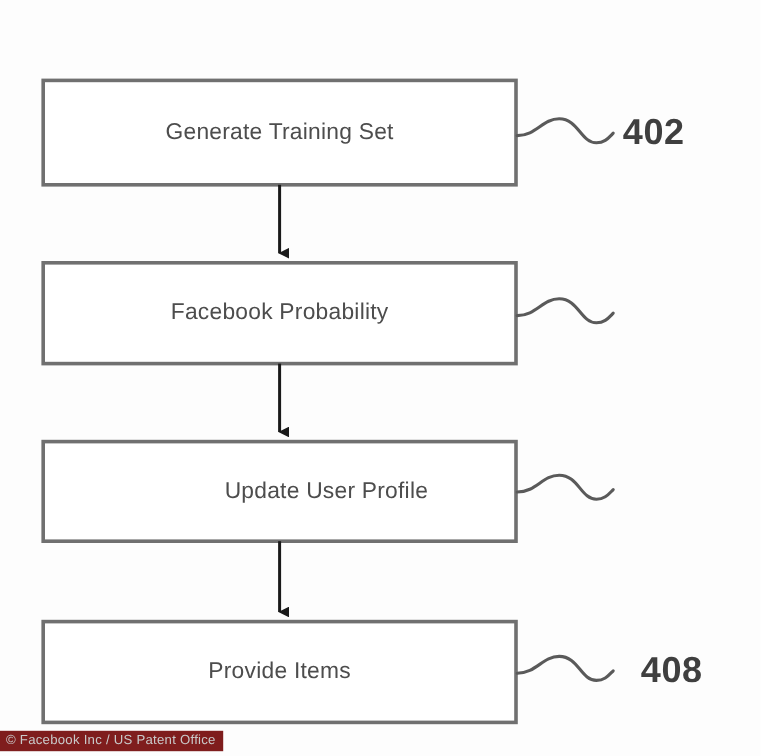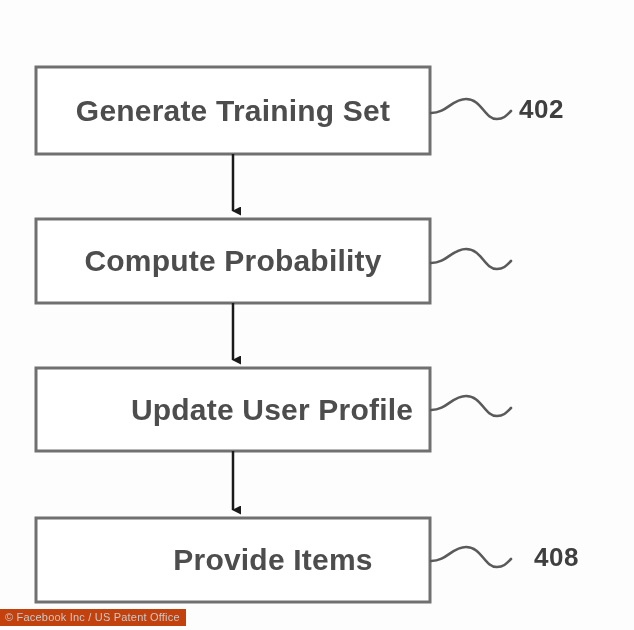--- a/index.html
+++ b/index.html
@@ -24,42 +24,42 @@
     width: 634px;
     height: 630px;
   }
   .flow-box-label {
     position: absolute;
     display: flex;
     align-items: center;
     justify-content: center;
     color: #4d4d4d;
     font-family: "Liberation Sans", sans-serif;
-    font-size: 30px;
-    font-weight: 700;
+    font-size: 19px;
+    font-weight: 400;
     letter-spacing: 0.2px;
     white-space: nowrap;
     user-select: none;
   }
   .ref-numeral {
     position: absolute;
     color: #3f3f3f;
     font-family: "Liberation Sans", sans-serif;
-    font-size: 26px;
+    font-size: 30px;
     font-weight: 700;
     letter-spacing: 0.5px;
     white-space: nowrap;
     user-select: none;
   }
   #watermark {
     position: absolute;
     left: 0;
     bottom: 4px;
     padding: 2px 6px 3px 5px;
-    background: #c2410c;
+    background: #7f1d1d;
     color: #c9c9c9;
     font-family: "Liberation Sans", sans-serif;
     font-size: 11px;
     letter-spacing: 0.2px;
     white-space: nowrap;
     user-select: none;
   }
 </style>
 </head>
 <body>
@@ -88,22 +88,22 @@
 
     <g fill="none" stroke="#5a5a5a" stroke-width="2.6" stroke-linecap="round">
       <path d="M431,113 C447,113 452,99 466,99 C482,99 484,119 497,119 C504,119 507,115 511,111"></path>
       <path d="M431,263 C447,263 452,249 466,249 C482,249 484,269 497,269 C504,269 507,265 511,261"></path>
       <path d="M431,410 C447,410 452,396 466,396 C482,396 484,416 497,416 C504,416 507,412 511,408"></path>
       <path d="M431,561 C447,561 452,547 466,547 C482,547 484,567 497,567 C504,567 507,563 511,559"></path>
     </g>
   </svg>
 
   <div class="flow-box-label" style="left:36px; top:67px; width:394px; height:87px;">Generate Training Set</div>
-  <div class="flow-box-label" style="left:36px; top:219px; width:394px; height:84px;">Compute Probability</div>
+  <div class="flow-box-label" style="left:36px; top:219px; width:394px; height:84px;">Facebook Probability</div>
   <div class="flow-box-label" style="left:36px; top:368px; width:394px; height:83px;padding-left:39px;">Update User Profile</div>
-  <div class="flow-box-label" style="left:36px; top:518px; width:394px; height:84px;padding-left:40px;">Provide Items</div>
+  <div class="flow-box-label" style="left:36px; top:518px; width:394px; height:84px;">Provide Items</div>
 
   <div class="ref-numeral" style="left:519px; top:94px;">402</div>
   <div class="ref-numeral" style="left:519px; top:542px;margin-left:15px;">408</div>
 
   <div id="watermark">© Facebook Inc / US Patent Office</div>
 
 </div>
 
 </body></html>

